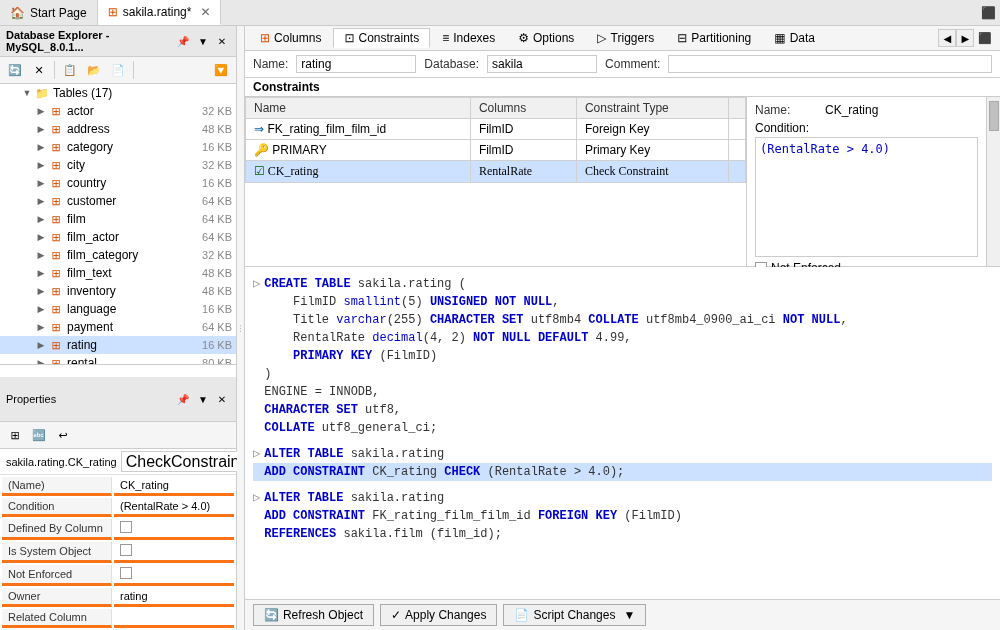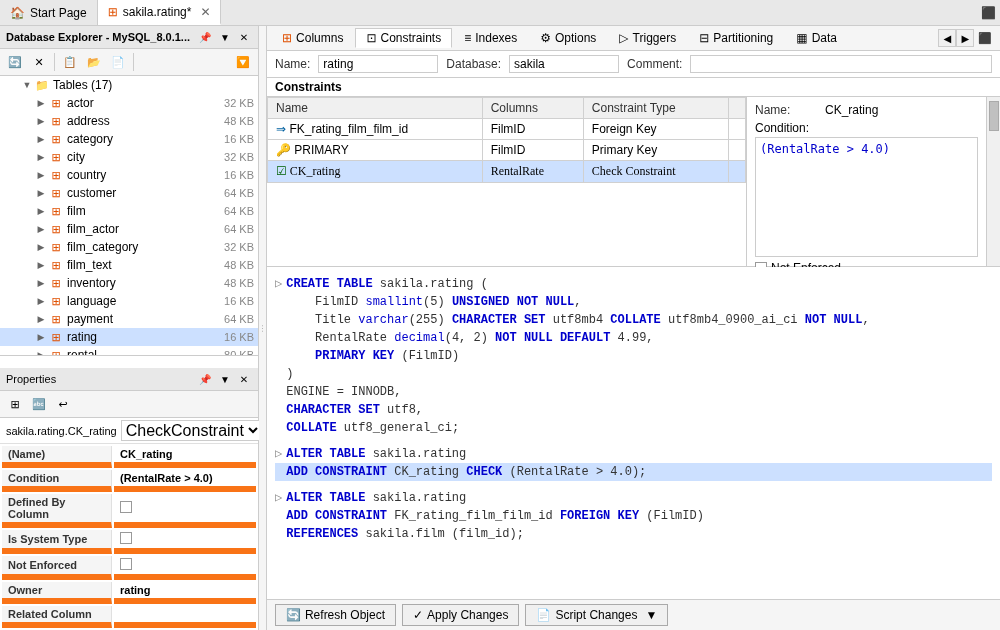--- a/index.html
+++ b/index.html
@@ -7,21 +7,21 @@
 
     
     .top-tabs { display: flex; align-items: center; background: #e8e8e8; border-bottom: 1px solid #ccc; height: 26px; }
     .tab { display: flex; align-items: center; padding: 0 10px; height: 100%; cursor: pointer; border-right: 1px solid #ccc; font-size: 12px; gap: 5px; }
     .tab.active { background: #fff; border-bottom: 2px solid #fff; }
 
     
     .main-layout { display: flex; height: calc(630px - 26px); }
 
     
-    .left-panel { width: 259px; display: flex; flex-direction: column; border-right: 1px solid #ccc; background: #fff; }
+    .left-panel { width: 237px; display: flex; flex-direction: column; border-right: 1px solid #ccc; background: #fff; }
 
     
     .db-explorer-header { background: #e8e8e8; padding: 3px 6px; font-size: 11px; border-bottom: 1px solid #ccc; display: flex; align-items: center; justify-content: space-between; }
     .db-explorer-title { font-size: 11px; font-weight: bold; }
     .header-icons { display: flex; gap: 3px; }
     .hicon { width: 16px; height: 16px; display: flex; align-items: center; justify-content: center; font-size: 10px; cursor: pointer; }
 
     
     .db-toolbar { display: flex; align-items: center; padding: 2px 4px; border-bottom: 1px solid #ccc; background: #f5f5f5; gap: 2px; }
     .tb-btn { width: 22px; height: 22px; display: flex; align-items: center; justify-content: center; cursor: pointer; border: 1px solid transparent; font-size: 11px; }
@@ -33,26 +33,26 @@
     .tree-item { display: flex; align-items: center; padding: 1px 0; cursor: pointer; white-space: nowrap; }
     .tree-item.selected { background: #cce0ff; }
     .tree-item .indent { display: inline-block; }
     .tree-item .arrow { width: 14px; display: inline-flex; align-items: center; justify-content: center; font-size: 9px; color: #666; }
     .tree-item .icon { width: 16px; height: 16px; display: inline-flex; align-items: center; justify-content: center; margin-right: 3px; font-size: 11px; }
     .tree-item .label { flex: 1; }
     .tree-item .size { color: #888; margin-left: auto; margin-right: 4px; font-size: 11px; }
 
     
     .properties-panel { border-top: 1px solid #ccc; background: #fff; }
-    .properties-header { background: #e8e8e8; padding: 3px 6px; font-size: 11px; border-bottom: 1px solid #ccc; display: flex; align-items: center; justify-content: space-between; margin-top: 12px; }
+    .properties-header { background: #e8e8e8; padding: 14px 6px; font-size: 11px; border-bottom: 1px solid #ccc; display: flex; align-items: center; justify-content: space-between; margin-top: 12px; }
     .prop-toolbar { display: flex; gap: 2px; padding: 2px 4px; border-bottom: 1px solid #ccc; background: #f5f5f5; align-items: center; }
     .prop-breadcrumb { font-size: 11px; padding: 2px 6px; border-bottom: 1px solid #e0e0e0; display: flex; align-items: center; gap: 4px; }
     .prop-breadcrumb select { font-size: 16px; border: 1px solid #ccc; background: #fff; }
     .prop-table { width: 100%; font-size: 11px; }
-    .prop-table td { padding: 2px 6px; border-bottom: 6px solid #f97316; font-weight: bold; }
+    .prop-table td { padding: 2px 6px; border-bottom: 3px solid #f97316; }
     .prop-table td:first-child { color: #333; background: #f5f5f5; width: 110px; border-right: 1px solid #e0e0e0; }
     .prop-table td:last-child { color: #000; }
     .prop-value-blue { color: #0000cc; }
     .checkbox-placeholder { width: 12px; height: 12px; border: 1px solid #999; display: inline-block; background: #fff; }
 
     
     .right-panel { flex: 1; display: flex; flex-direction: column; background: #fff; overflow: hidden; }
 
     
     .obj-toolbar { display: flex; align-items: center; background: #f5f5f5; border-bottom: 1px solid #ccc; padding: 2px 4px; gap: 1px; flex-wrap: wrap; }
@@ -299,21 +299,21 @@
           </tr>
           <tr>
             <td>Condition</td>
             <td class="prop-value-blue">(RentalRate &gt; 4.0)</td>
           </tr>
           <tr>
             <td>Defined By Column</td>
             <td><span class="checkbox-placeholder"></span></td>
           </tr>
           <tr>
-            <td>Is System Type</td>
+            <td>Is System Object</td>
             <td><span class="checkbox-placeholder"></span></td>
           </tr>
           <tr>
             <td>Not Enforced</td>
             <td><span class="checkbox-placeholder"></span></td>
           </tr>
           <tr>
             <td>Owner</td>
             <td>rating</td>
           </tr>

